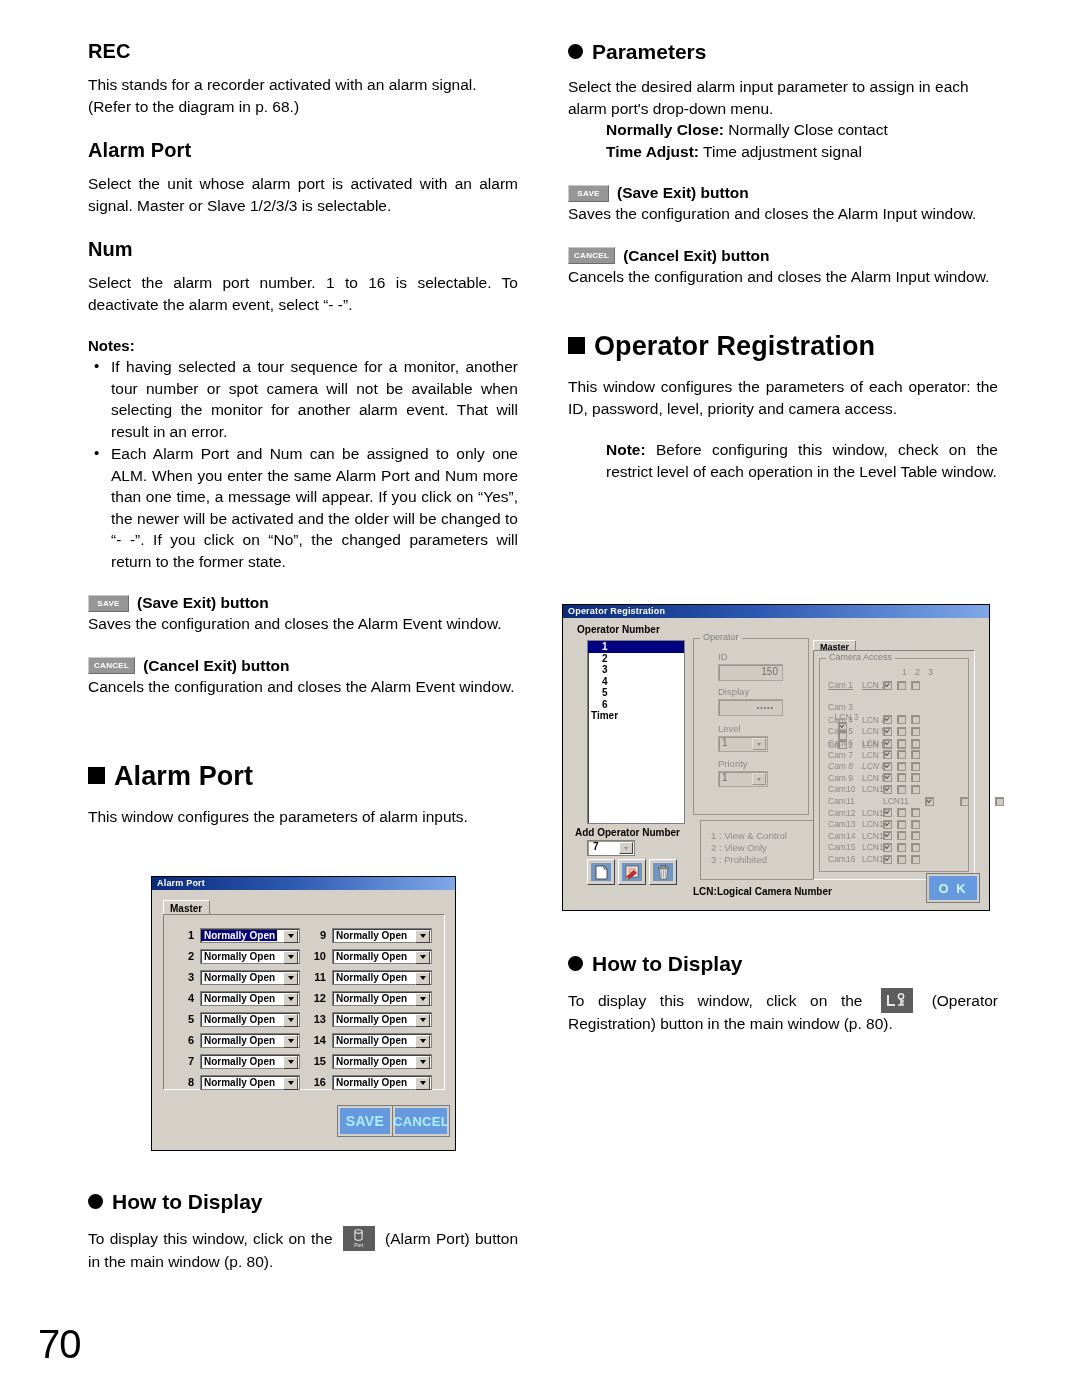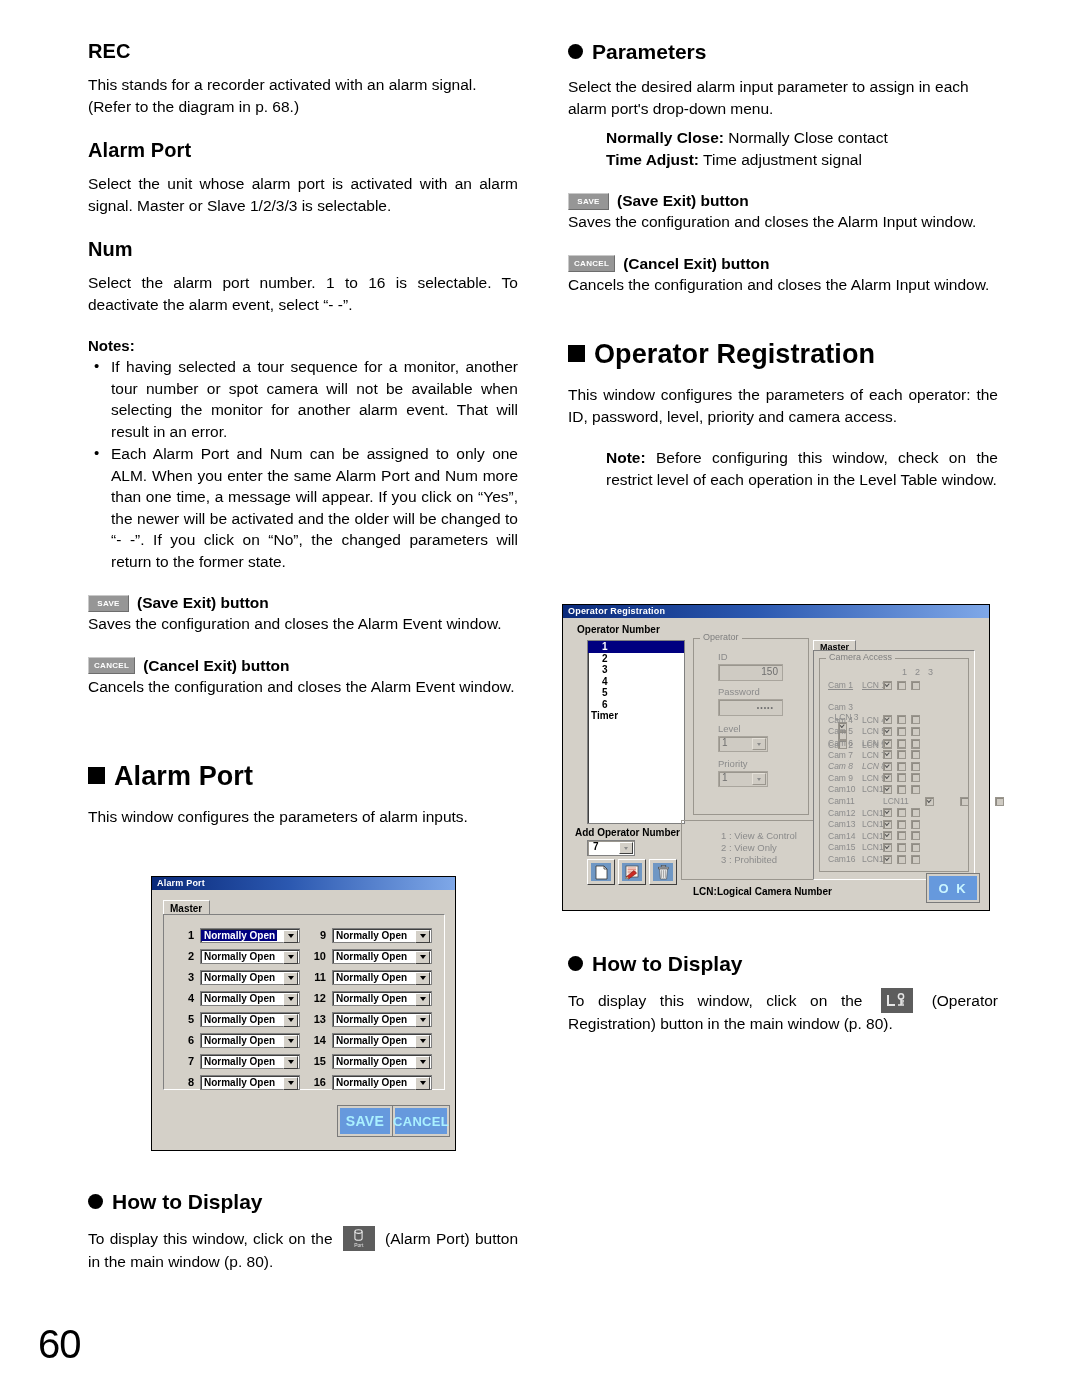--- a/index.html
+++ b/index.html
@@ -167,21 +167,21 @@
           <span style="font-size:5px;line-height:5px;margin-top:1px">Port</span>
         </span>
       </span>
       <span>(Alarm Port) button in the main window (p. 80).</span>
     </p>
   </div>
 
   <div class="col col-right">
 
     <h3 class="bul"><span class="dot"></span><span>Parameters</span></h3>
-    <p class="body tight nojust" style="margin-bottom:8px">Select the desired alarm input parameter to assign in each alarm port's drop-down menu.</p>
+    <p class="body tight nojust" style="margin-bottom:0">Select the desired alarm input parameter to assign in each alarm port's drop-down menu.</p>
 
     <div class="indent">
       <div class="param-line"><b>Normally Close:</b> <span>Normally Close contact</span></div>
       <div class="param-line" style="margin-bottom:22px"><b>Time Adjust:</b> <span>Time adjustment signal</span></div>
     </div>
 
     <div class="btnline">
       <span class="inlbtn">SAVE</span>
       <span>(Save Exit) button</span>
     </div>
@@ -403,37 +403,37 @@
           </svg>
         </span>
       </div>
 
       <div class="grpbox" style="left:130px;top:20px;width:114px;height:175px;">
         <span class="leg">Operator</span>
         <span class="flat-lbl" style="left:24px;top:12px;">ID</span>
         <span class="flat-in" style="left:24px;top:25px;width:63px;height:15px;">
           <span class="v">150</span>
         </span>
-        <span class="flat-lbl" style="left:24px;top:47px;">Password</span>
+        <span class="flat-lbl" style="left:24px;top:47px;">Display</span>
         <span class="flat-in" style="left:24px;top:60px;width:63px;height:15px;">
           <span class="pw">•••••</span>
         </span>
         <span class="flat-lbl" style="left:24px;top:84px;">Level</span>
         <span class="flat-cb" style="left:24px;top:97px;width:48px;height:14px;">
           <span class="v">1</span>
           <span class="arw"></span>
         </span>
         <span class="flat-lbl" style="left:24px;top:119px;">Priority</span>
         <span class="flat-cb" style="left:24px;top:132px;width:48px;height:14px;">
           <span class="v">1</span>
           <span class="arw"></span>
         </span>
       </div>
 
-      <div class="legendbox" style="left:118px;top:202px;width:114px;height:58px;padding-left:29px;">
+      <div class="legendbox" style="left:137px;top:202px;width:114px;height:58px;">
         <div style="padding-top:9px">
           <div class="ln">1 : View &amp; Control</div>
           <div class="ln">2 : View Only</div>
           <div class="ln">3 : Prohibited</div>
         </div>
       </div>
 
       <div class="tabstrip" style="left:250px;top:18px;">
         <span class="tab" style="font-size:9px;padding:1px 6px;">Master</span>
       </div>
@@ -560,14 +560,14 @@
               </div>
             </div>
         </div>
       </div>
 
       <div class="oplabel" style="left:130px;top:268px;">LCN:Logical Camera Number</div>
       <div class="okbtn" style="right:10px;bottom:8px;">O K</div>
     </div>
   </div>
 
-  <div class="pagenum">60</div>
+  <div class="pagenum">70</div>
 </div>
 
 </body></html>

